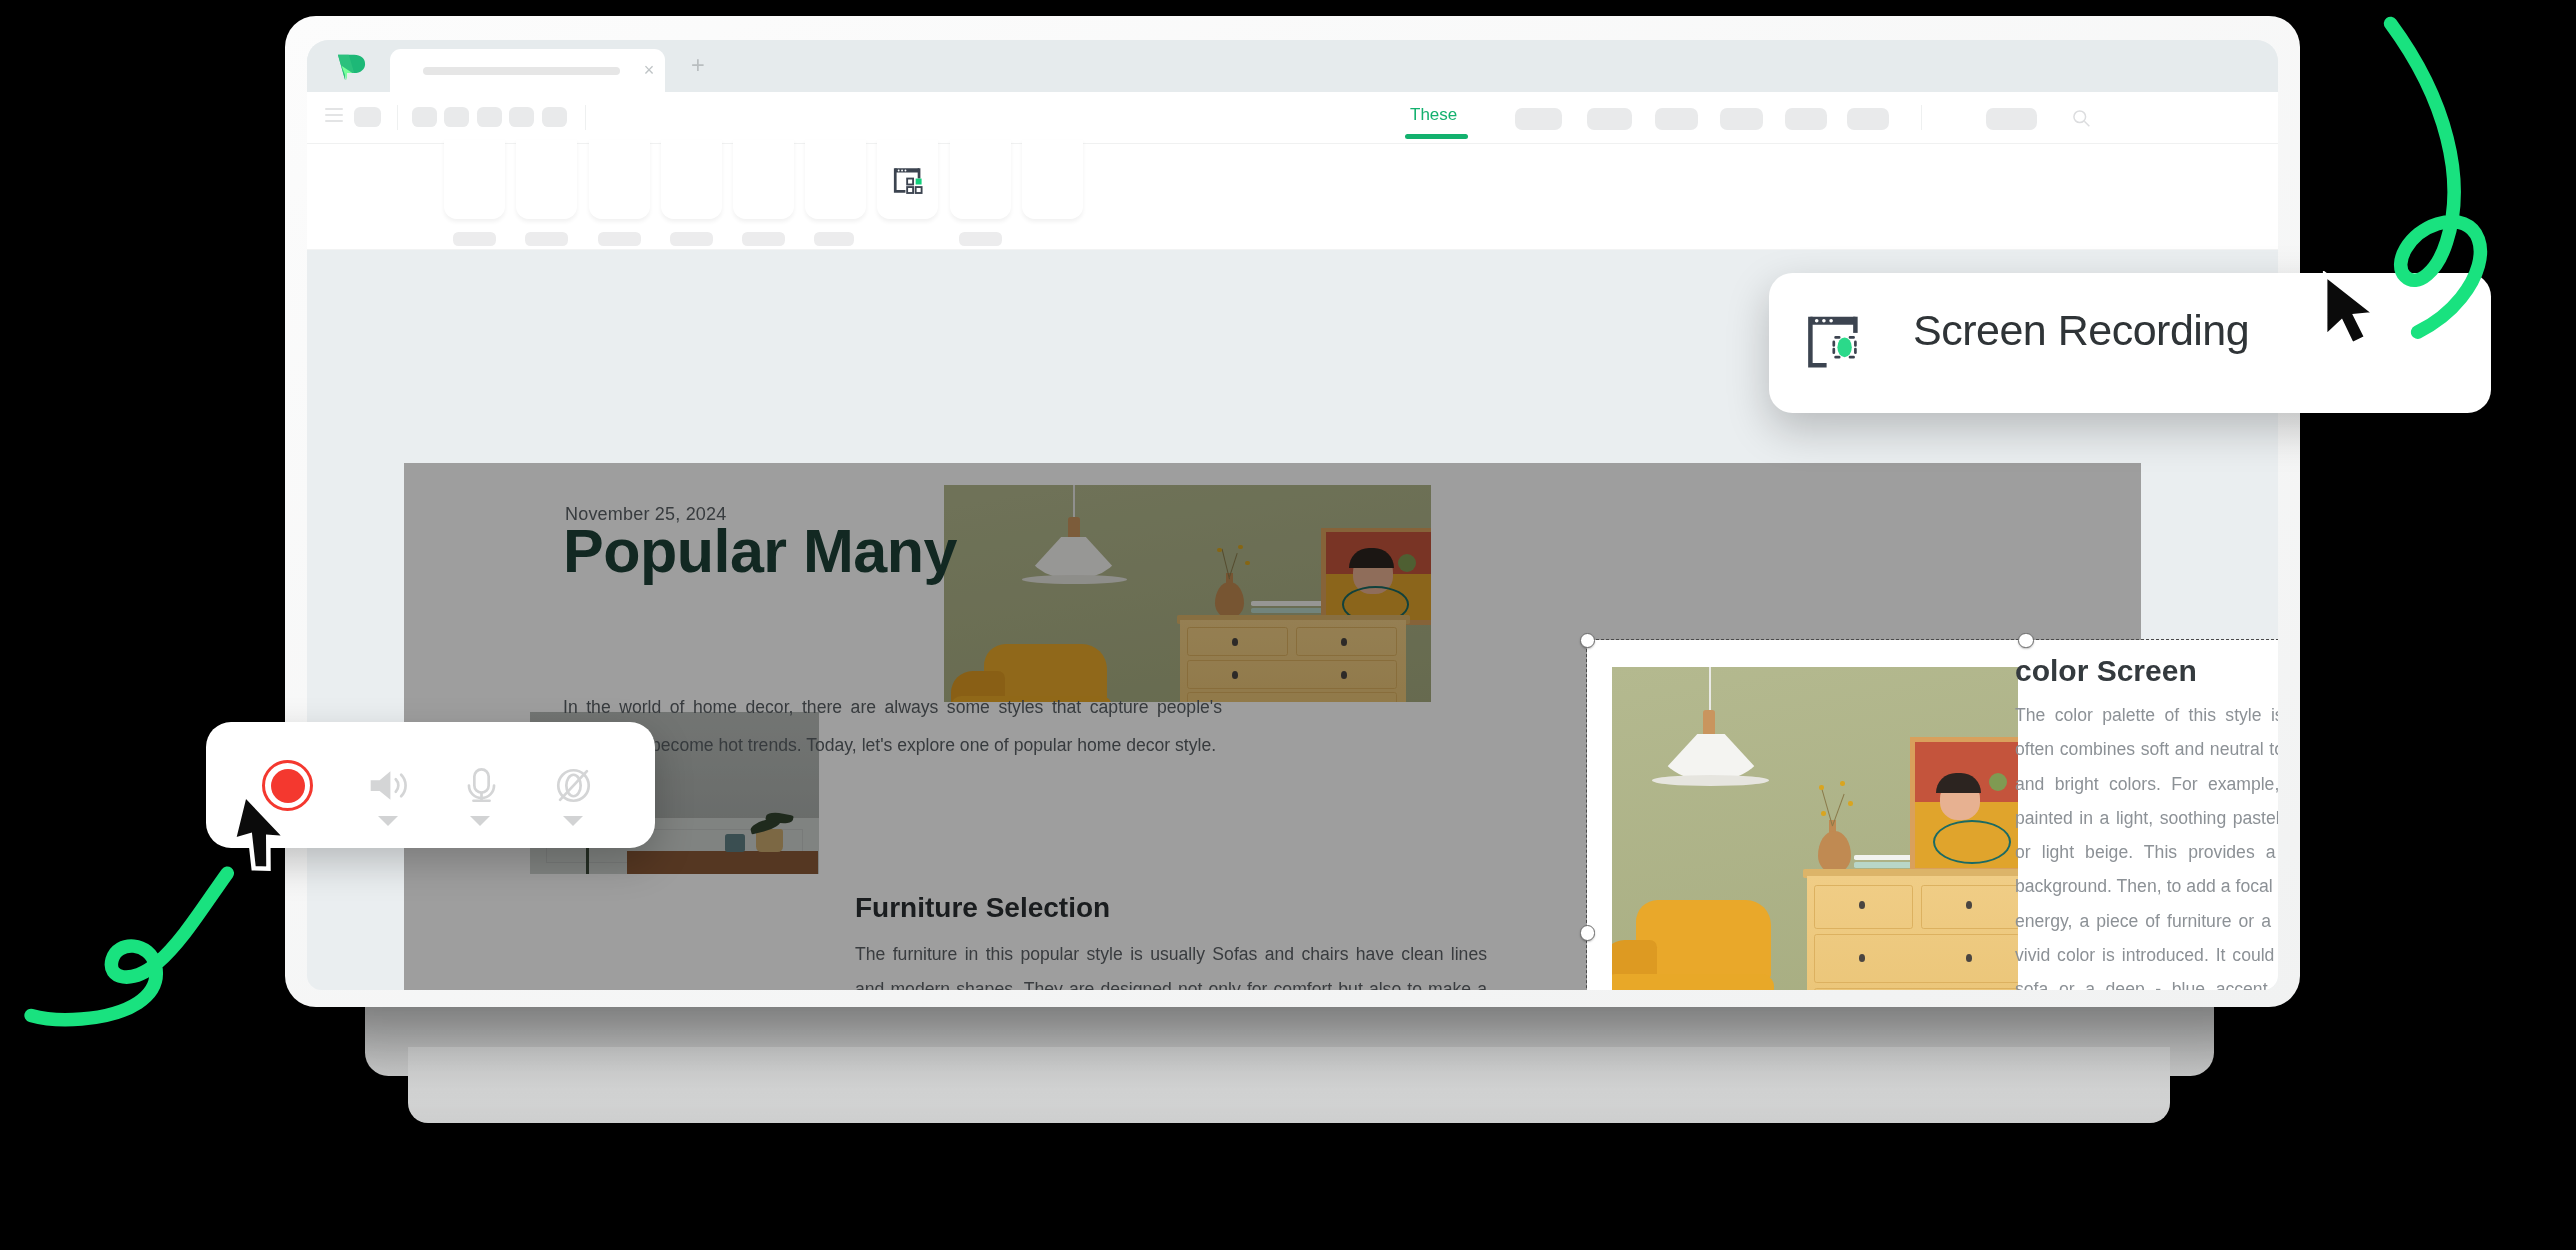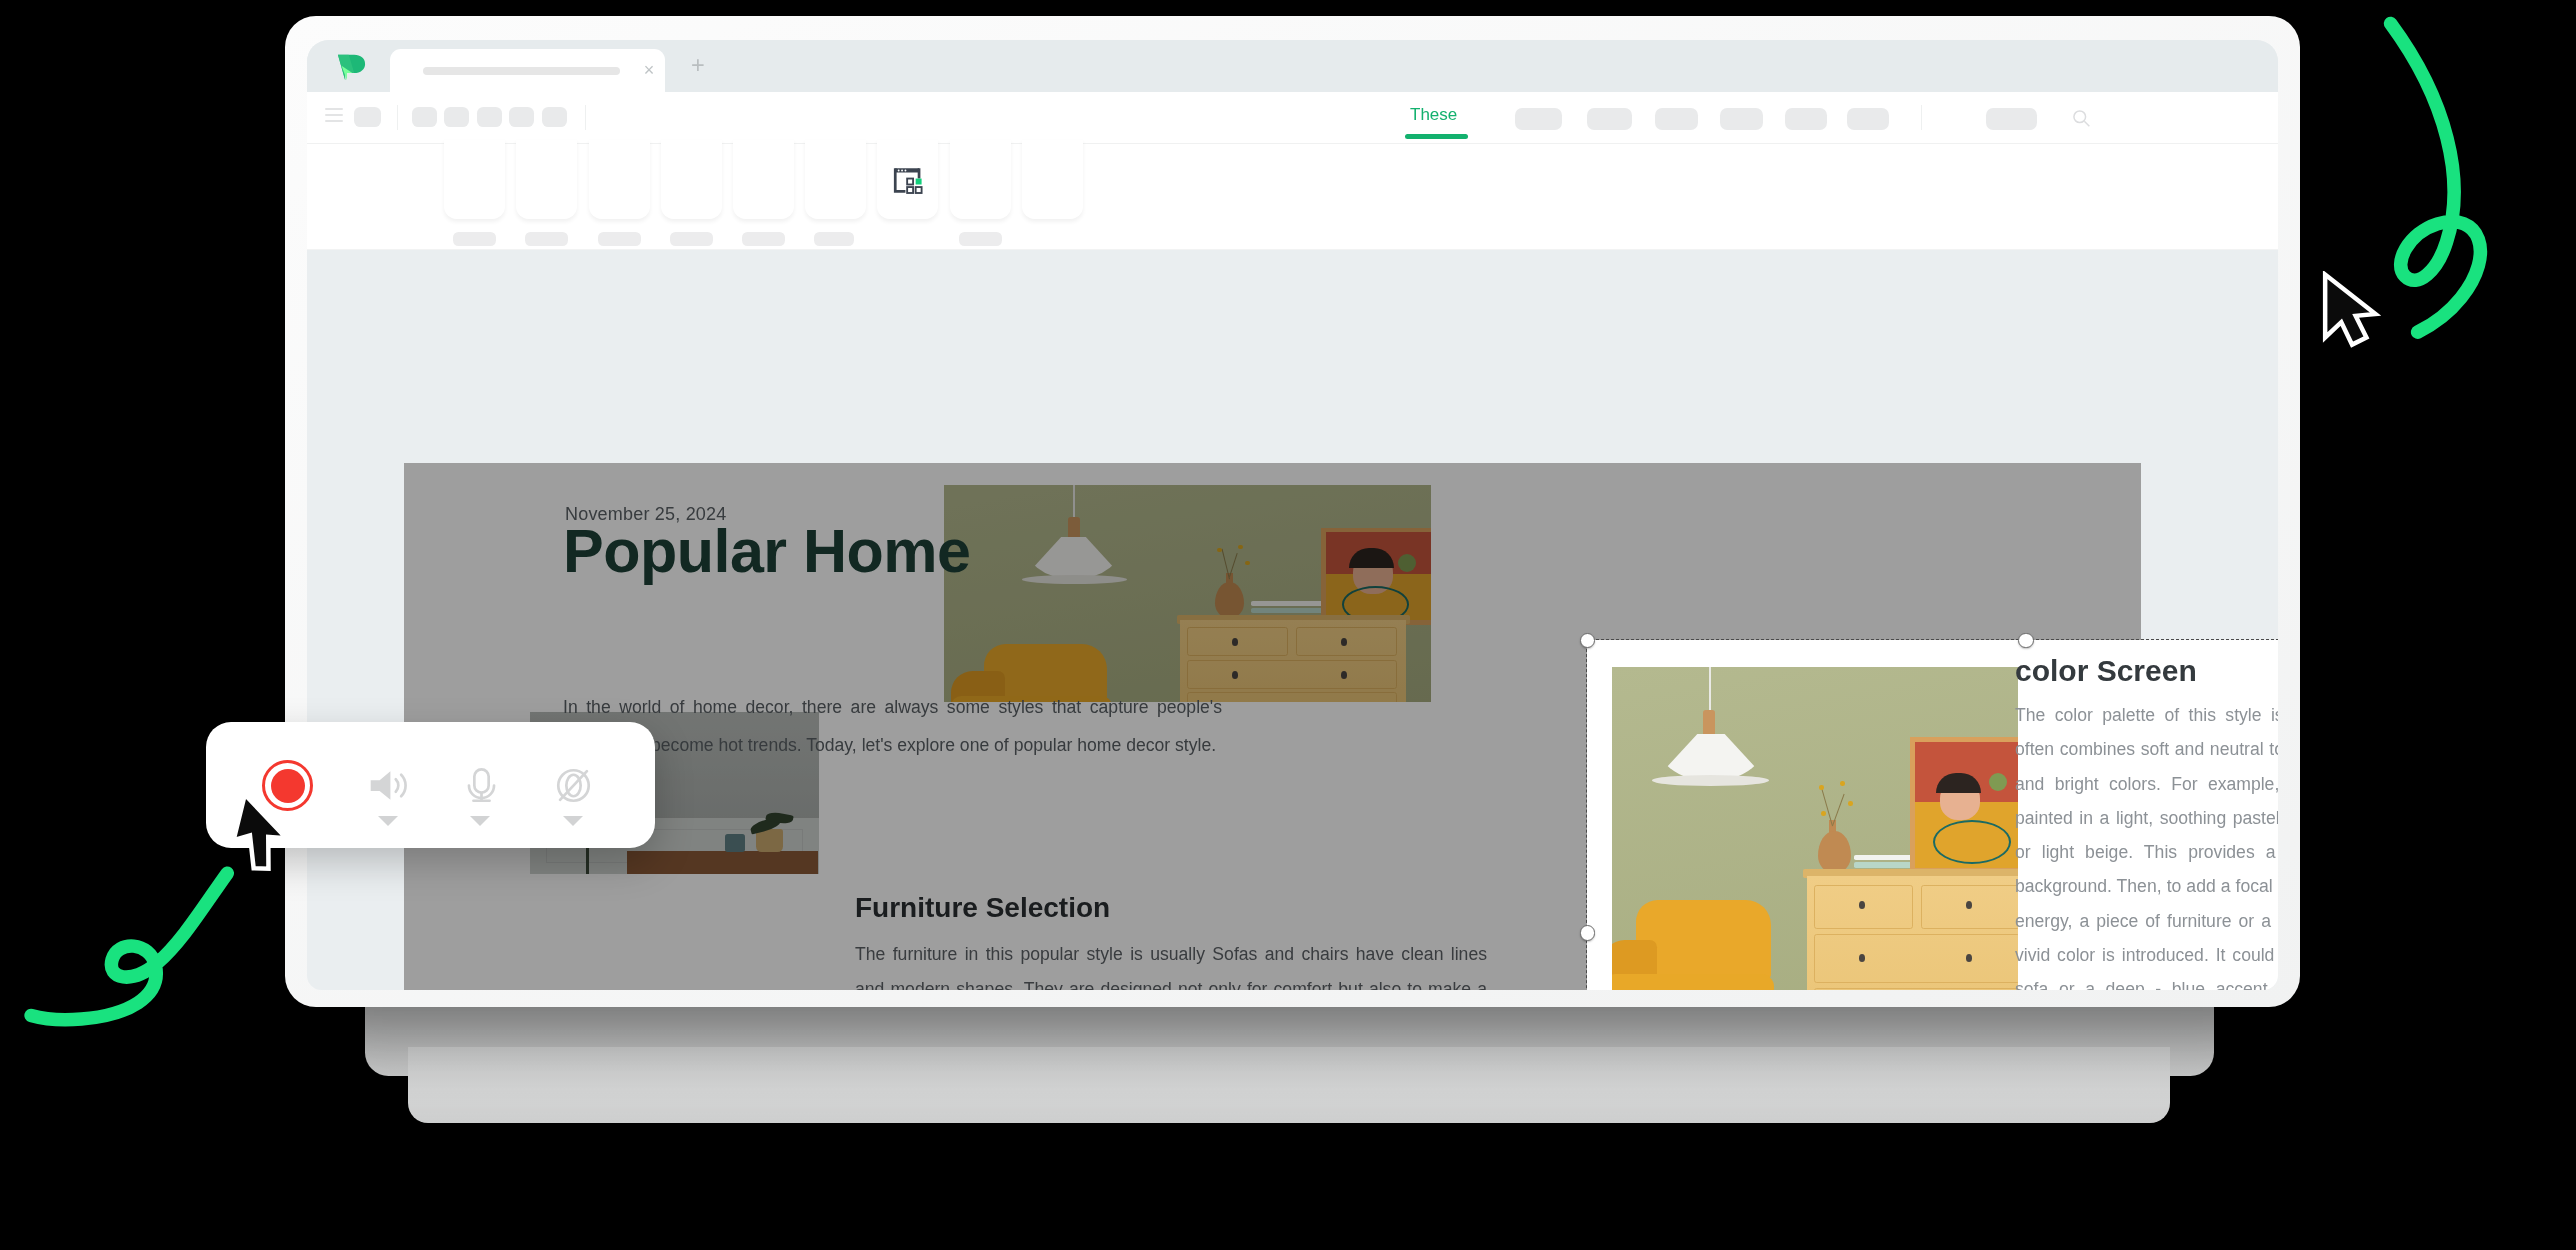--- a/index.html
+++ b/index.html
@@ -286,21 +286,21 @@
           <div class="leaf" style="left:23.5px;bottom:101px;width:32.5px;height:14.4px;transform:rotate(26deg);"></div>
           <div class="leaf" style="left:51px;bottom:119px;width:27px;height:20px;background:#5c3a2a;transform:rotate(-34deg);"></div>
           <div class="pot"></div>
           <div class="leaf" style="left:220px;bottom:43px;width:31px;height:10.8px;transform:rotate(-14deg);"></div>
           <div class="leaf" style="left:236px;bottom:51px;width:27px;height:10px;transform:rotate(12deg);"></div>
           <div class="mug"></div>
         </div>
 
         <div class="doc-date">November 25, 2024</div>
         <div class="doc-h1">
-          <span>Popular Home</span><br>
+          <span>Popular Many</span><br>
         </div>
         <div class="doc-lead">In the world of home decor, there are always some styles that capture people's hearts and become hot trends. Today, let's explore one of popular home decor style.</div>
         <div class="doc-h2">Furniture Selection</div>
         <div class="doc-body">The furniture in this popular style is usually Sofas and chairs have clean lines and modern shapes. They are designed not only for comfort but also to make a style statement. Many of them use materials like leather or high - quality fabric. Coffee tables and side tables</div>
 
         <div class="shade"></div>
       </div>
 
       <div class="selection">
         <div class="sel-inner">
@@ -395,20 +395,33 @@
       <ellipse cx="27" cy="24" rx="8" ry="12"></ellipse>
       <line x1="12" y1="40" x2="42" y2="8" stroke-linecap="round"></line>
     </svg>
     <div class="rec-caret" style="left:357px;"></div>
   </div>
 
   <svg class="cursor-a" viewBox="0 0 70 86">
     <path d="M62 82 L4 48 L24 44 L14 10 L30 6 L44 40 L60 30 Z" fill="#0b0b0b" stroke="#fff" stroke-width="5" transform="rotate(196 35 43)"></path>
   </svg>
 
+  <div class="tipcard">
+    <svg class="tip-icon" viewBox="0 0 70 66">
+      <path d="M6 6h50v9H6z" fill="#3c4450"></path>
+      <circle cx="13" cy="10.5" r="2" fill="#fff"></circle>
+        <circle cx="21" cy="10.5" r="2" fill="#fff"></circle>
+      <circle cx="29" cy="10.5" r="2" fill="#fff"></circle>
+      <path d="M6 6v54h18" fill="none" stroke="#3c4450" stroke-width="5"></path>
+      <path d="M56 6v18" fill="none" stroke="#3c4450" stroke-width="5"></path>
+      <ellipse cx="44" cy="40" rx="8" ry="11" fill="#2bd98a"></ellipse>
+      <path d="M34 29h4M50 29h4M34 51h4M50 51h4M32 34v4M56 34v4M32 42v4M56 42v4" stroke="#3c4450" stroke-width="3" stroke-linecap="round"></path>
+    </svg>
+    <div class="tip-text">Screen Recording</div>
+  </div>
 
   <svg class="cursor-b" viewBox="0 0 72 88">
     <path d="M10 4 L10 74 L28 57 L40 82 L56 74 L44 50 L66 48 Z" fill="#0b0b0b" stroke="#fff" stroke-width="5"></path>
   </svg>
 
   <svg class="doodle" style="left:2311px;top:0px;width:235px;height:343px;" viewBox="0 0 260 380" fill="none">
     <path d="M88 26 C150 110 172 200 150 268 C140 300 118 320 104 306 C90 292 108 258 140 248 C186 234 206 280 166 330 C150 350 130 362 118 368" stroke="#19e27f" stroke-width="15" stroke-linecap="round"></path>
   </svg>
 
   <svg class="doodle" style="left:18px;top:866px;width:235px;height:171px;" viewBox="0 0 260 190" fill="none">

